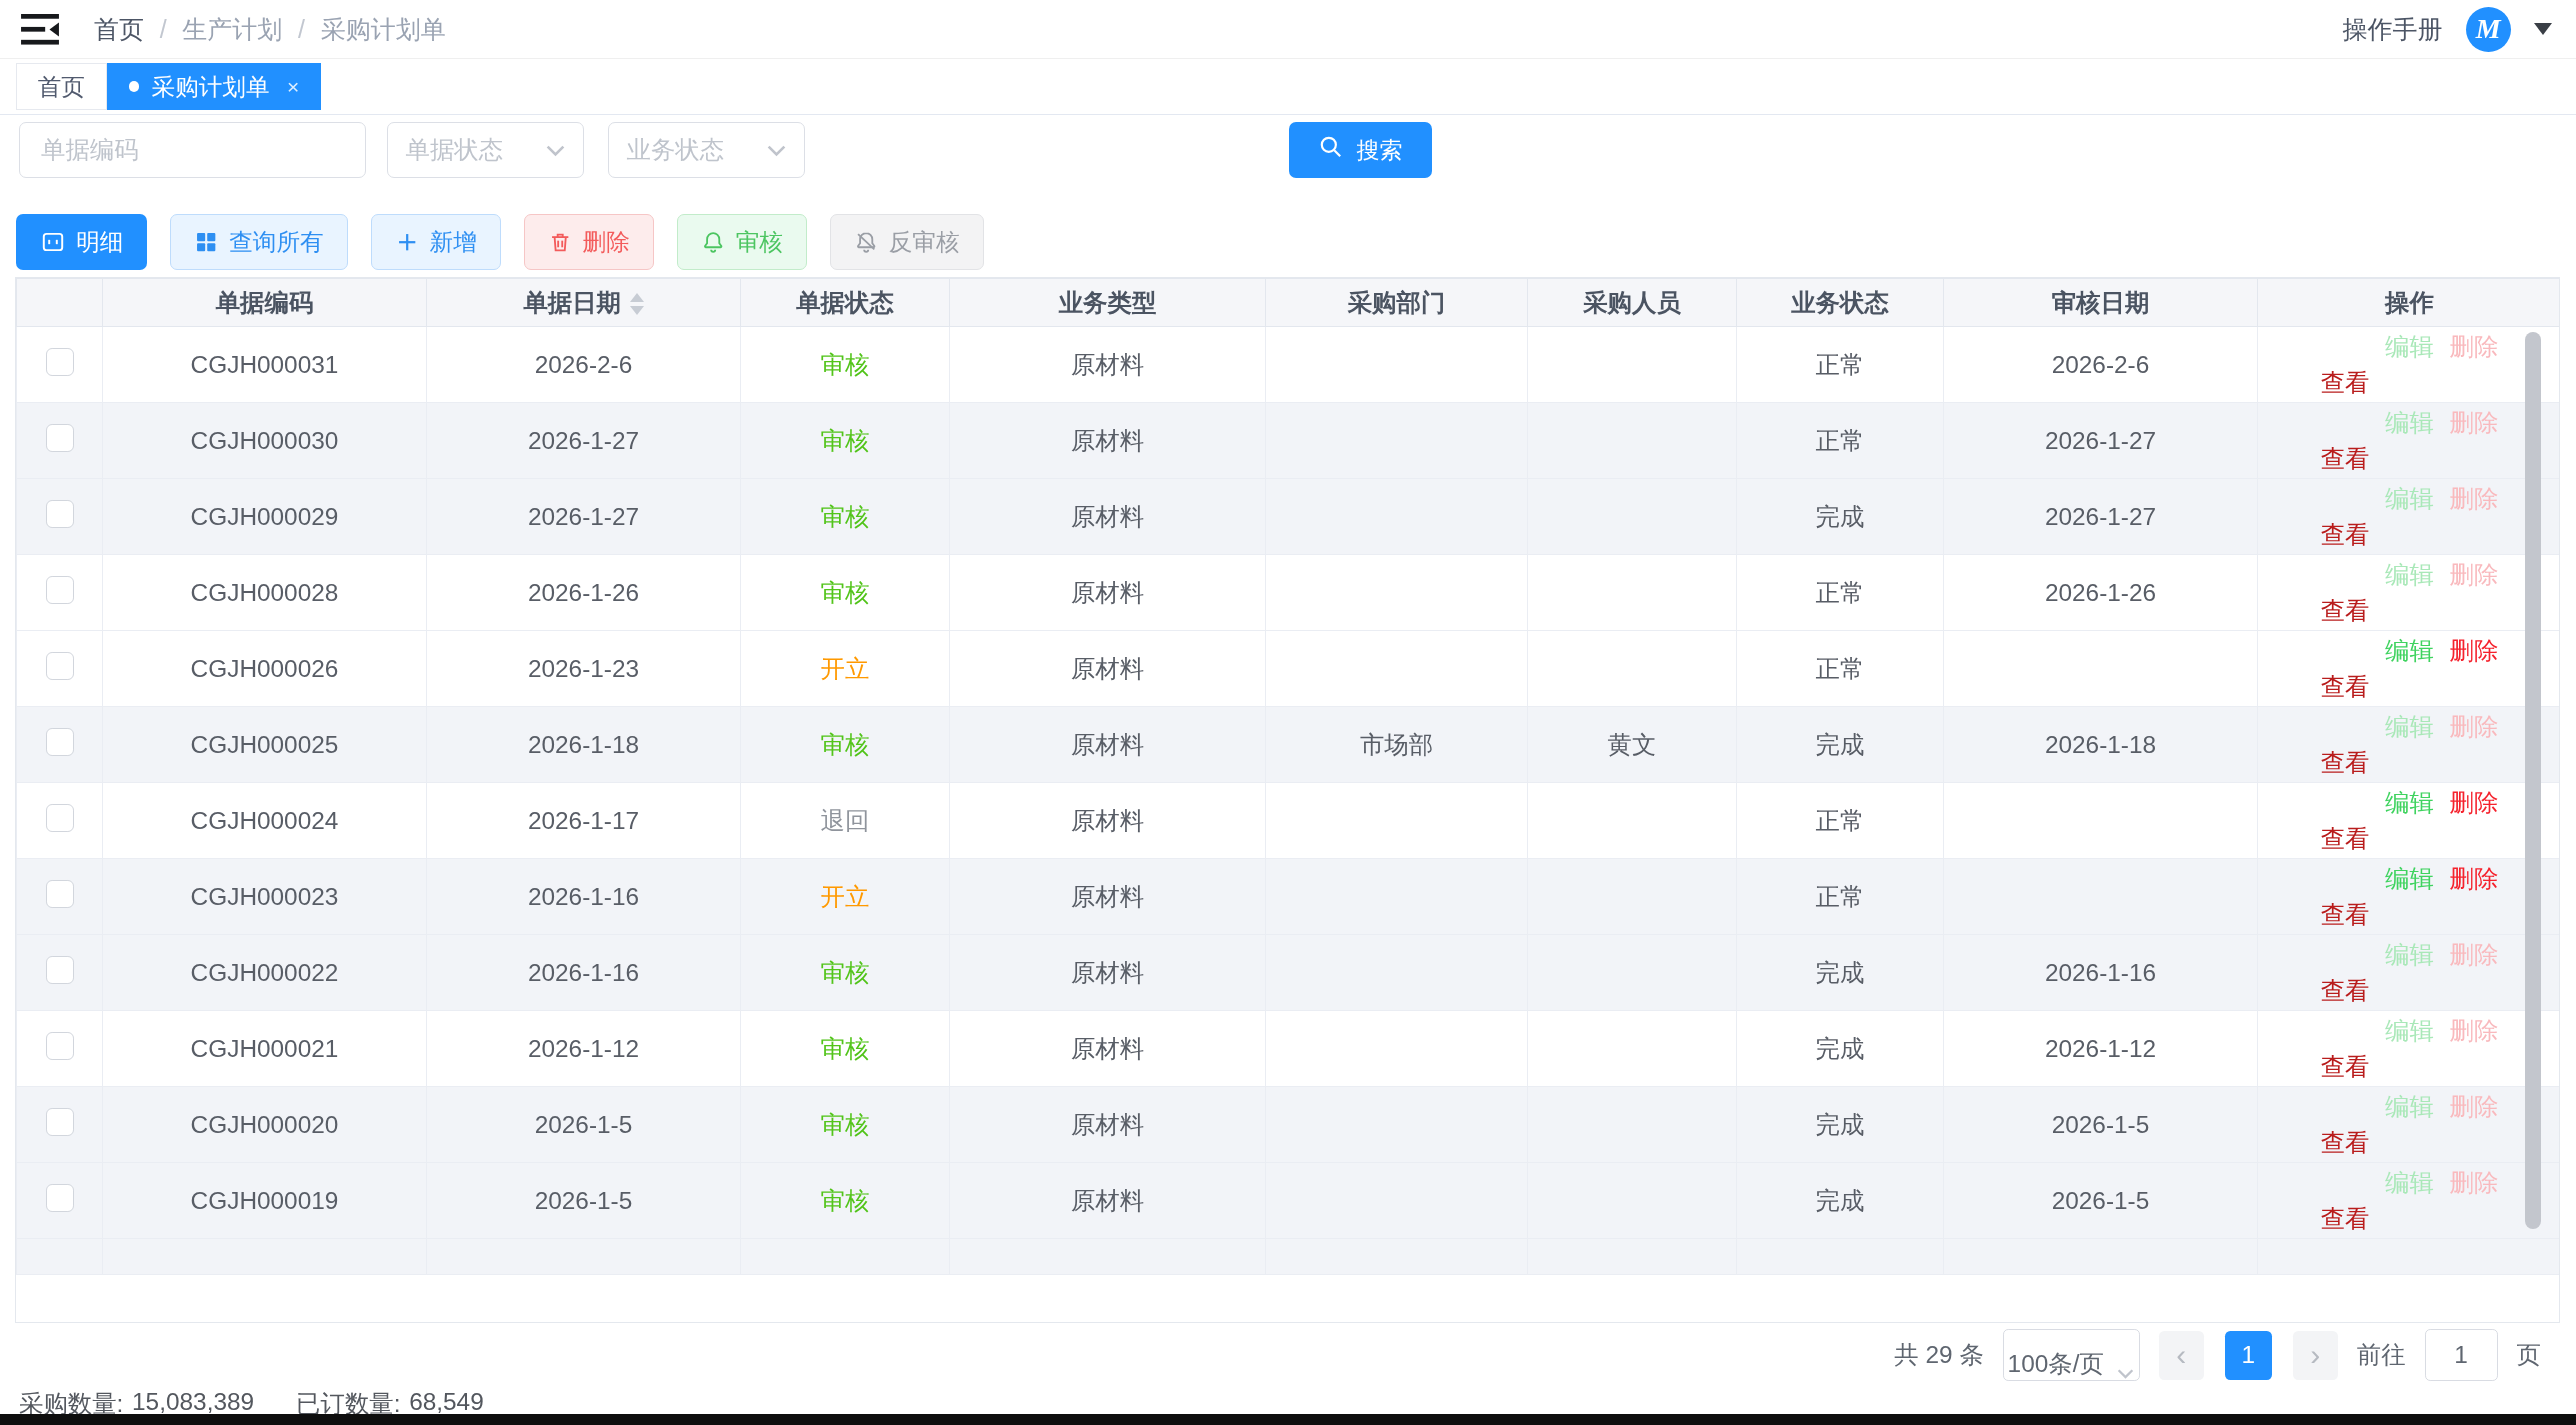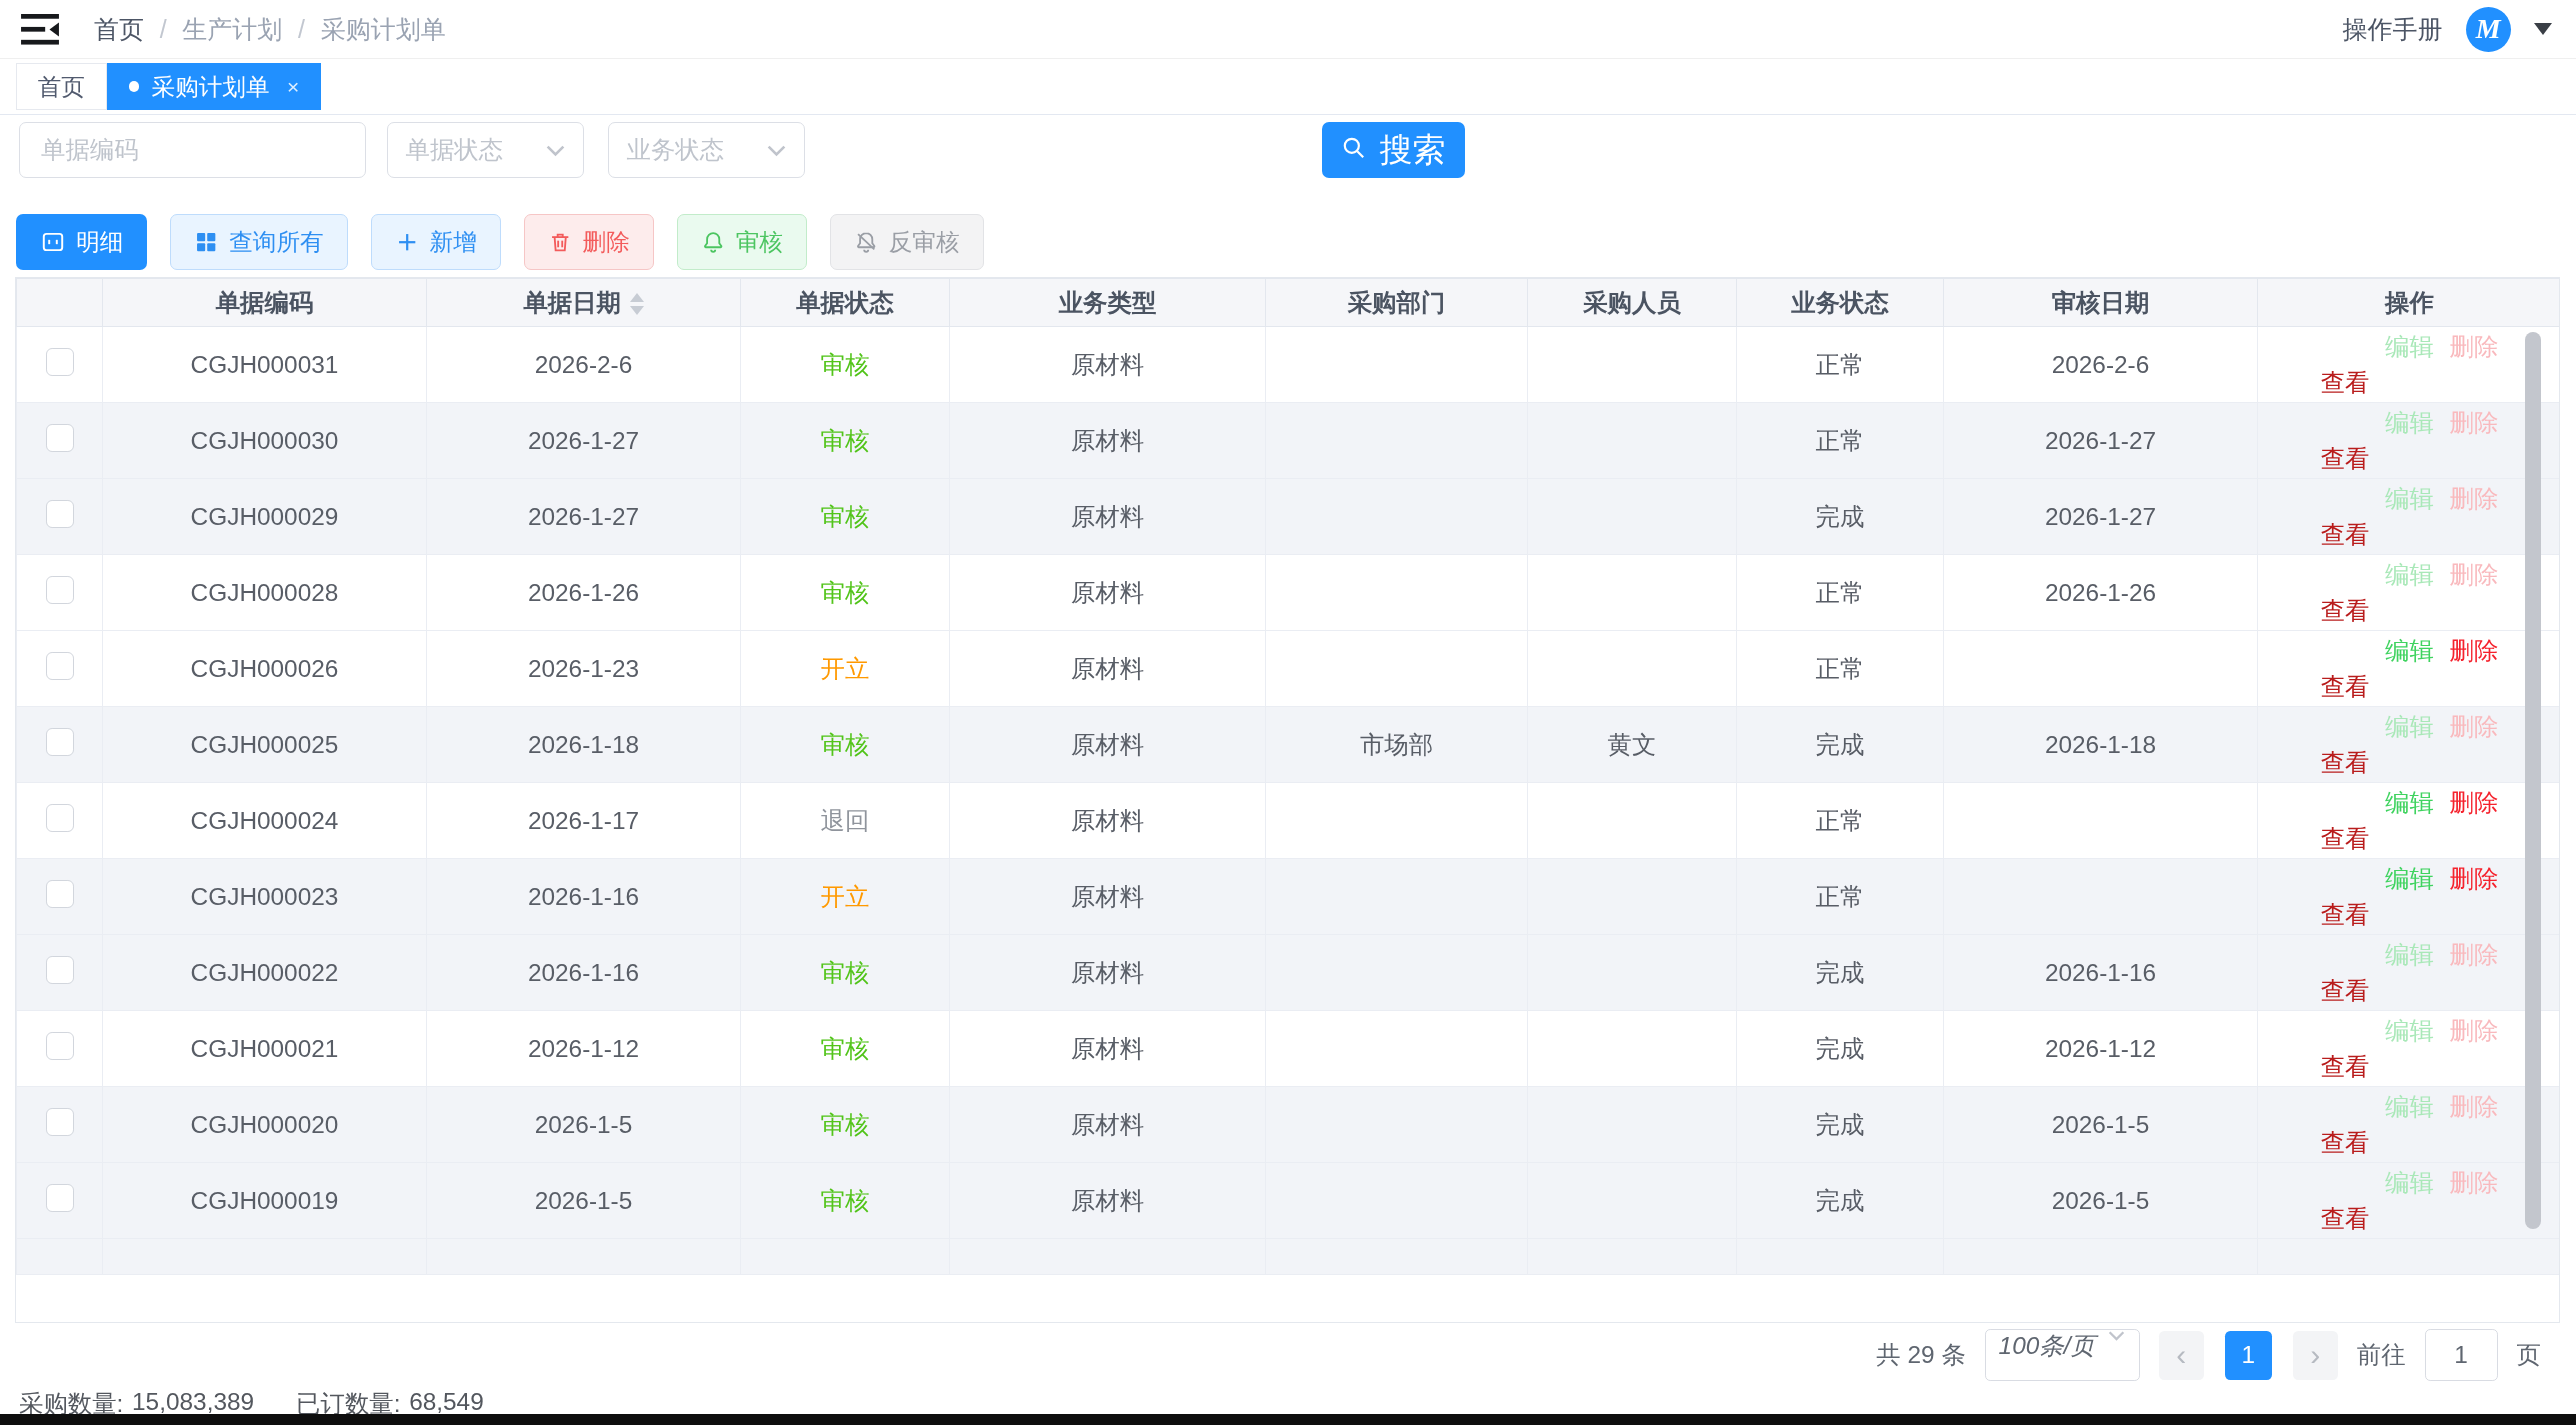--- a/index.html
+++ b/index.html
@@ -39,22 +39,22 @@
   .f-box{position:absolute;height:56px;box-sizing:border-box;border:1.7px solid #dcdfe6;border-radius:7px;
          background:#fff;display:flex;align-items:center;font-size:24.4px;color:#bfc4cc;}
   .f-input{left:19px;width:347px;padding-left:21px;}
   .f-select1{left:387px;width:197px;padding:0 17.5px;justify-content:space-between;}
   .f-select2{left:608px;width:197px;padding:0 17.5px;justify-content:space-between;}
   .f-date{left:828px;width:438px;padding:0 17.5px;gap:15.7px;}
   .f-date .sep{color:#565b63;flex:0 0 auto;}
   .f-date .ph{flex:1;text-align:center;}
   .chev{flex:0 0 auto;}
   .search-btn{position:absolute;left:1289px;top:0;width:143px;height:56px;background:#2190ff;color:#fff;
-              border:none;border-radius:7px;font-size:33px;display:flex;align-items:center;justify-content:center;
-              gap:12.2px;cursor:pointer;margin-left:33px;}
+              border:none;border-radius:7px;font-size:23px;display:flex;align-items:center;justify-content:center;
+              gap:12.2px;cursor:pointer;}
 
   
   .toolbar{position:absolute;left:15.7px;top:214px;height:56px;display:flex;gap:23px;}
   .tbtn{height:56px;border-radius:7px;display:inline-flex;align-items:center;gap:10.5px;
         padding:0 23px;font-size:23.6px;box-sizing:border-box;border:1.7px solid transparent;cursor:pointer;background:#fff;}
   .tbtn .ticn{display:inline-flex;}
   .tb-solid-blue{background:#2190ff;color:#fff;}
   .tb-light-blue{background:#e9f4ff;border-color:#bedcfc;color:#2e8ff2;}
   .tb-light-red{background:#fdecec;border-color:#f6c6c6;color:#f35b5b;}
   .tb-light-green{background:#eafaef;border-color:#c2ecca;color:#4cc561;}
@@ -77,22 +77,22 @@
   .acts{display:inline-flex;gap:15.7px;justify-content:center;}
   .lnk{cursor:pointer;}
   .lnk-view{color:#b91c1c;margin-top:36px;}
   .lnk-edit{color:#3fd35f;} .lnk-edit.dis{color:#a9e8b8;}
   .lnk-del{color:#f5222d;} .lnk-del.dis{color:#f9b9bd;}
   .vscroll{position:absolute;left:2525px;top:332px;width:15.7px;height:897px;border-radius:7.9px;background:#c3c6cd;cursor:pointer;}
 
   
   .pager{position:absolute;top:1328px;right:35px;height:54px;display:flex;align-items:center;
          font-size:24.4px;color:#5f6670;gap:19px;}
-  .pg-size{width:155px;height:52px;border:1.7px solid #d9dce3;border-radius:5.2px;box-sizing:border-box;
-           display:flex;align-items:flex-start;justify-content:center;gap:12.2px;cursor:pointer;font-style:italic;}
+  .pg-size{width:137px;height:52px;border:1.7px solid #d9dce3;border-radius:5.2px;box-sizing:border-box;
+           display:flex;align-items:flex-end;justify-content:center;gap:12.2px;cursor:pointer;}
   .pg-btn{width:45px;height:49px;border-radius:5.2px;background:#f3f4f6;color:#b6bac1;font-size:30px;
           display:flex;align-items:center;justify-content:center;cursor:pointer;}
   .pg-cur{width:47px;height:49px;border-radius:5.2px;background:#2190ff;color:#fff;font-size:24.4px;
           display:flex;align-items:center;justify-content:center;cursor:pointer;}
   .pg-goto{width:73px;height:52px;border:1.7px solid #d9dce3;border-radius:5.2px;box-sizing:border-box;
            display:flex;align-items:center;justify-content:center;color:#5f6670;cursor:text;}
   .pg-group{display:flex;align-items:center;gap:21px;}
 
   
   .totals{position:absolute;left:19px;top:1381px;height:33px;display:flex;align-items:center;

